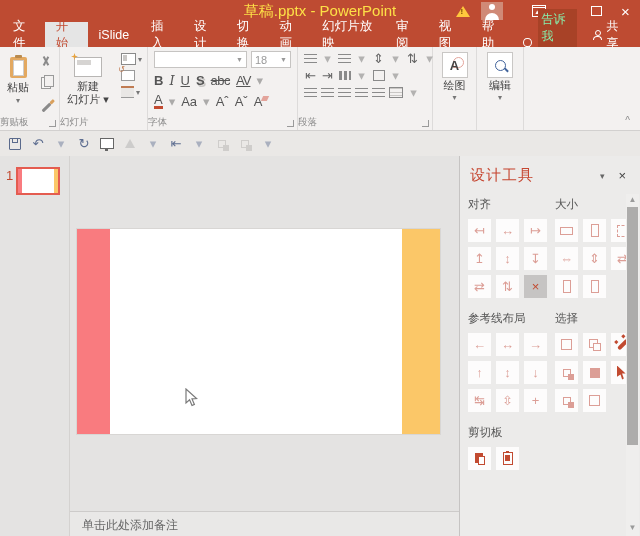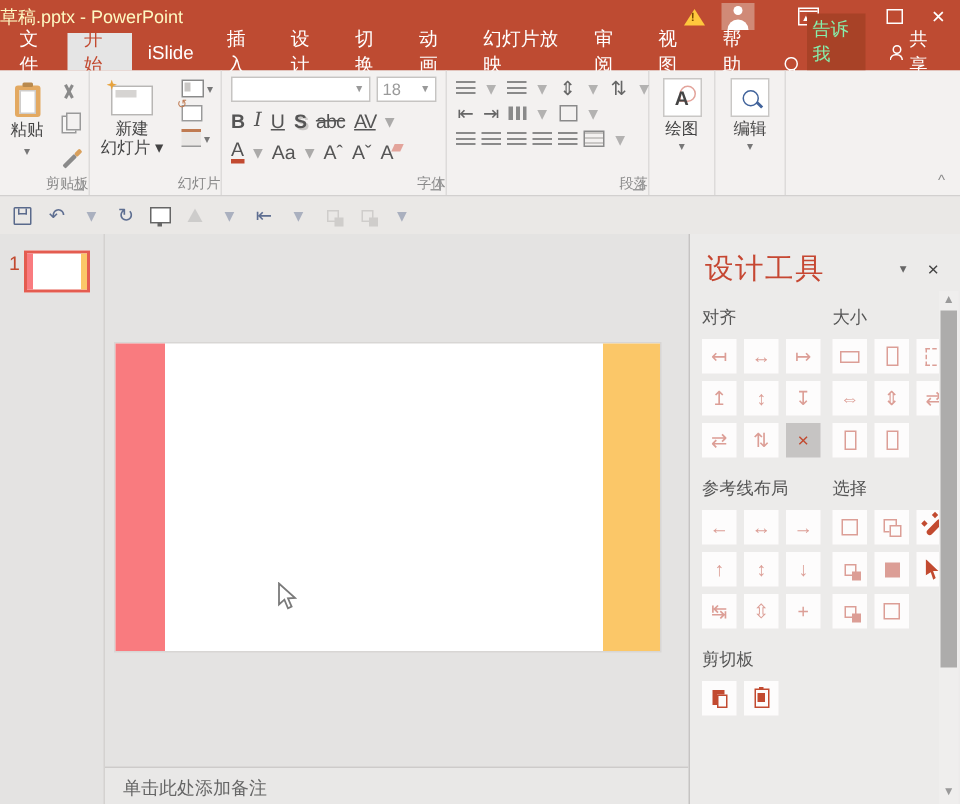--- a/index.html
+++ b/index.html
@@ -2,21 +2,21 @@
 <html><head>
 <meta charset="utf-8">
 <style>
   html,body{margin:0;padding:0}
   body{width:640px;height:536px;position:relative;overflow:hidden;
        font-family:"Liberation Sans","DejaVu Sans",sans-serif;
        -webkit-font-smoothing:antialiased;background:#E4E3E2;font-size:12px}
   
   .titlebar{position:absolute;top:0;left:0;right:0;height:22px;background:#BE4B32}
   .tb-title{position:absolute;left:0;right:0;top:0;height:22px;line-height:22px;
-            color:#fef9c3;font-size:12px}
+            text-align:center;color:#fde047;font-size:15px}
   .tb-icons{position:absolute;right:0;top:0;height:22px;display:flex;align-items:center}
   .tb-btn{width:29px;height:22px;display:flex;align-items:center;justify-content:center}
   .warn{width:0;height:0;border-left:7px solid transparent;border-right:7px solid transparent;
         border-bottom:11px solid #FFC83D;position:relative}
   .warn::after{content:"!";position:absolute;left:-2px;top:1px;font-size:8px;color:#7a4b00;font-weight:bold}
   .avatar{width:22px;height:18px;background:#D08A77;position:relative}
   .avatar::before{content:"";position:absolute;top:2px;left:8px;width:6px;height:6px;border-radius:50%;background:#fff}
   .avatar::after{content:"";position:absolute;bottom:0;left:4px;width:14px;height:7px;border-radius:7px 7px 0 0;background:#fff}
   .ropt{width:12px;height:10px;border:1px solid #fff;position:relative}
   .ropt::before{content:"";position:absolute;left:0;right:0;top:1px;height:1px;background:#fff}
@@ -35,21 +35,21 @@
   .bulb::after{content:"";position:absolute;left:1.5px;top:7px;width:2.5px;height:2.5px;
                border-left:1px solid #fff;border-right:1px solid #fff;border-bottom:1px solid #fff}
   .share{display:flex;align-items:center;color:#fff;margin-left:auto;padding:0 12px}
   .person{width:9px;height:10px;position:relative;margin-right:5px}
   .person::before{content:"";position:absolute;top:0;left:2px;width:4px;height:4px;border:1px solid #fff;border-radius:50%}
   .person::after{content:"";position:absolute;bottom:0;left:0;width:7px;height:3px;border:1px solid #fff;border-bottom:none;border-radius:4px 4px 0 0}
   
   .ribbon{position:absolute;top:47px;left:0;right:0;height:83px;background:#F3F1F0;
           border-bottom:1px solid #D2D0CF;display:flex}
   .rgroup{position:relative;border-right:1px solid #DDDBDA;display:flex;flex-direction:column;box-sizing:border-box}
-  .rg-label{position:absolute;bottom:1px;left:0;right:0;text-align:right;font-size:9.5px;color:#8a8a8a}
+  .rg-label{position:absolute;bottom:1px;left:0;right:0;text-align:left;font-size:9.5px;color:#8a8a8a}
   .lnch{position:absolute;bottom:3px;right:3px;width:6px;height:6px;
         border-right:1px solid #9a9a9a;border-bottom:1px solid #9a9a9a}
   .bigbtn{display:flex;flex-direction:column;align-items:center;justify-content:flex-start;
           color:#444;font-size:11px;line-height:13px;text-align:left;padding-top:6px}
   .caret{font-size:8px;color:#777}
   .rbtn{width:18px;height:16px;display:flex;align-items:center;justify-content:center;color:#666;font-size:11px}
   .dim{opacity:.45}
   .accent{color:#5B7FB6}
   
   .g-clip{width:60px}
@@ -139,21 +139,21 @@
          box-shadow:0 0 0 1px #D8D6D4}
   .sbar{position:absolute;top:0;bottom:0}
   .sbar.l{left:0;width:33px}
   .sbar.r{right:0;width:38px}
   .cursor{position:absolute;left:115px;top:232px}
   .notes{position:absolute;left:0;right:0;bottom:0;height:25px;background:#E9E8E7;
          border-top:1px solid #CDCBCA;color:#666;font-size:12px;padding:5px 0 0 12px;box-sizing:border-box}
   
   .panel{width:181px;background:#ECEBEA;border-left:1px solid #C6C4C3;position:relative;box-sizing:border-box}
   .panel-header{display:flex;align-items:center;padding:10px 10px 4px 10px}
-  .panel-title{color:#C64732;font-size:19px;letter-spacing:1px}
+  .panel-title{color:#C64732;font-size:15px;letter-spacing:1px}
   .panel-caret{margin-left:auto;color:#666;font-size:9px;padding:0 10px}
   .panel-close{color:#444;font-size:13px;padding:0 4px}
   .panel-grid{display:grid;grid-template-columns:87px 1fr;row-gap:13px;padding:8px 0 0 8px}
   .sec-label{font-size:11.5px;color:#555;margin-bottom:7px}
   .tiles{display:grid;grid-template-columns:repeat(3,23px);gap:5px;width:79px}
   .tile{width:23px;height:23px;background:#FDFCFC;display:flex;align-items:center;justify-content:center;
         position:relative;color:#DC9E96;overflow:visible}
   .tile.active{background:#C6C4C3}
   .tile.strong{color:#C24A30}
   .glyph{font-size:13px;line-height:1}

